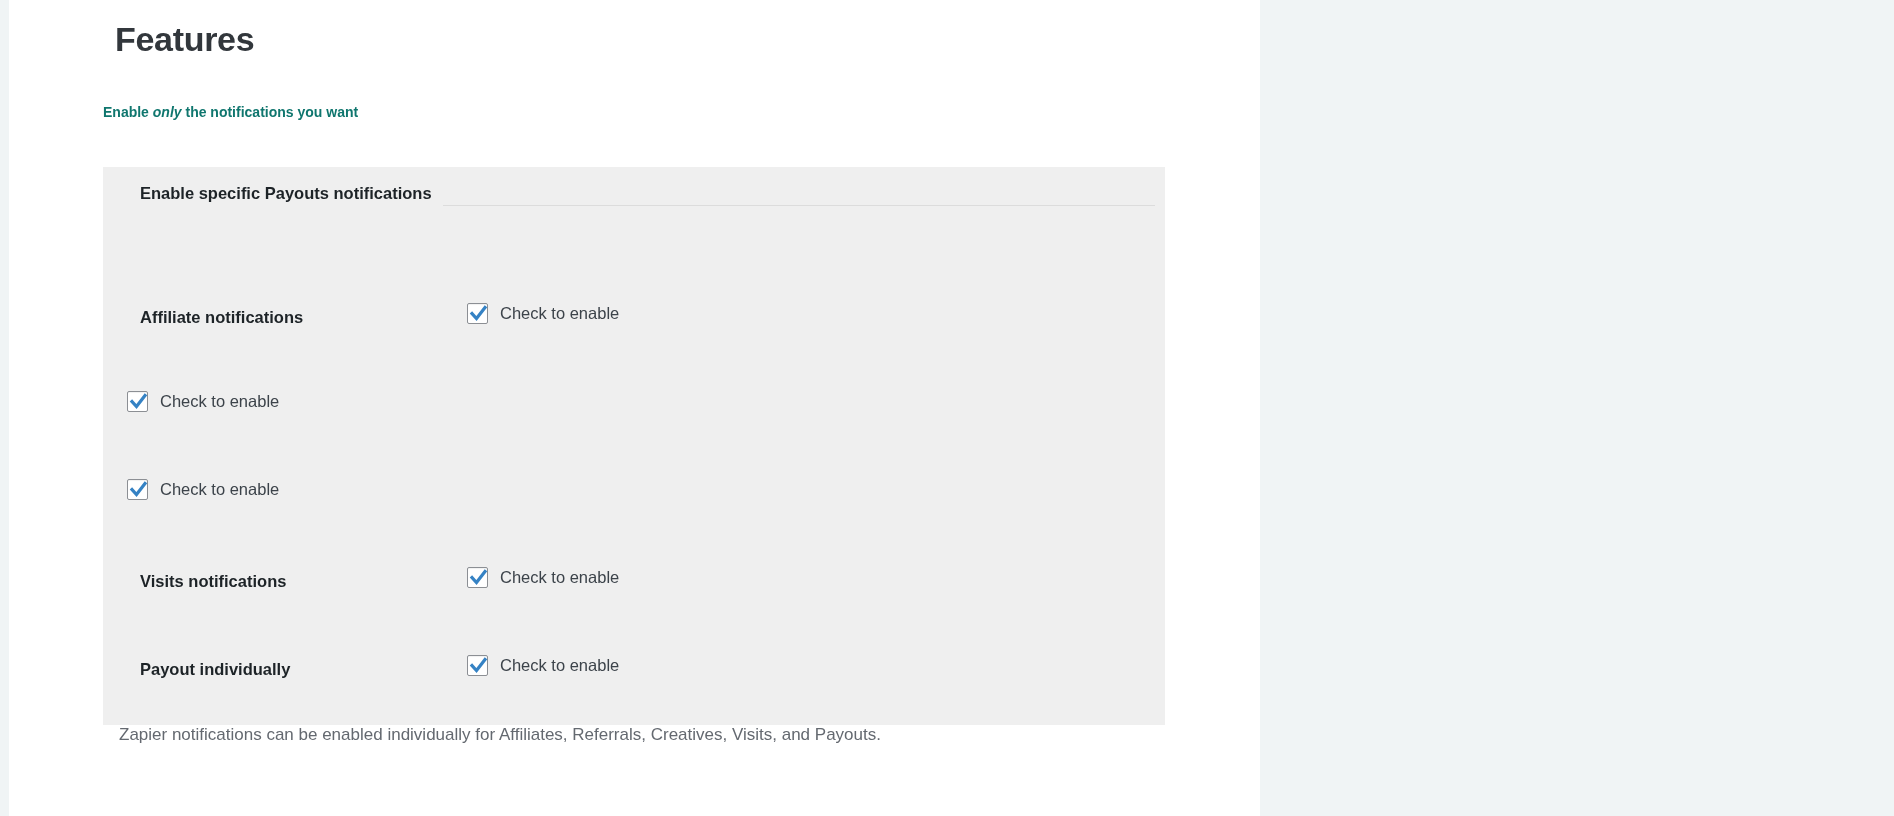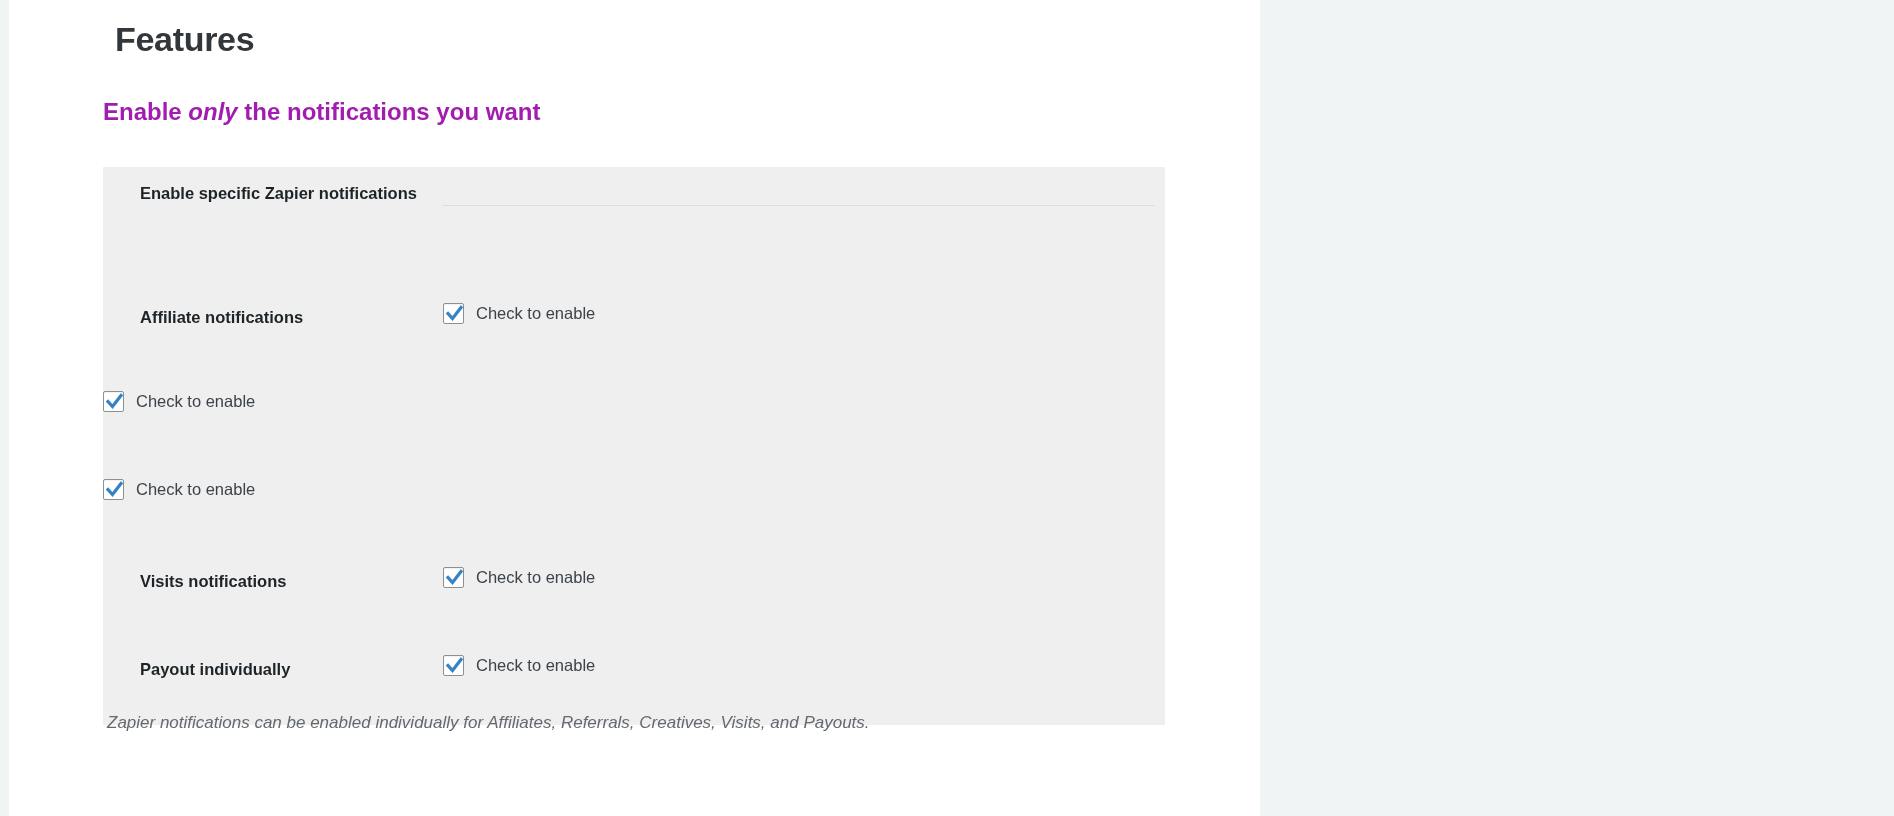--- a/index.html
+++ b/index.html
@@ -55,23 +55,23 @@
     font-weight: bold;
     color: #32373c;
     letter-spacing: -0.3px;
     line-height: 50px;
   }
   .section-subtitle {
     position: absolute;
     left: 94px;
     top: 98px;
     margin: 0;
-    font-size: 24px;
+    font-size: 14px;
     font-weight: bold;
-    color: #a21caf;
+    color: #0f766e;
     line-height: 28px;
     white-space: nowrap;
   }
   .section-subtitle em {
     font-style: italic;
   }
 
   .form-table {
     position: absolute;
     left: 94px;
@@ -131,20 +131,21 @@
   }
 
   .check-label {
     display: inline-flex;
     align-items: center;
     gap: 12px;
     font-size: 16.5px;
     color: #3c434a;
     line-height: 22px;
     cursor: pointer;
+    margin-left: 24px;
   }
   .checkbox {
     position: relative;
     display: inline-block;
     width: 21px;
     height: 21px;
     box-sizing: border-box;
     background: #fff;
     border: 1px solid #8c8f94;
     border-radius: 2px;
@@ -156,23 +157,22 @@
     left: 0px;
     top: -2px;
     width: 21px;
     height: 23px;
   }
 
   .description {
     position: absolute;
     left: 94px;
     top: 707px;
-    margin: 4px;
+    margin: 16px;
     font-size: 17px;
-    font-style: italic;
     color: #646970;
     line-height: 24px;
     white-space: nowrap;
   }
 </style>
 </head>
 <body>
 
 <div class="screen">
 
@@ -180,21 +180,21 @@
 
   <div class="content-panel">
 
     <h1 class="page-title">Features</h1>
 
     <h2 class="section-subtitle"><span>Enable </span><em>only</em><span> the notifications you want</span></h2>
 
     <div class="form-table">
 
       <div class="row row-header">
-        <div class="th">Enable specific Zapier notifications</div>
+        <div class="th">Enable specific Payouts notifications</div>
         <div class="td">
           <div class="header-rule"></div>
         </div>
       </div>
 
       <div class="row row-field">
         <div class="th">Affiliate notifications</div>
         <div class="td">
           <label class="check-label">
             <span class="checkbox">

